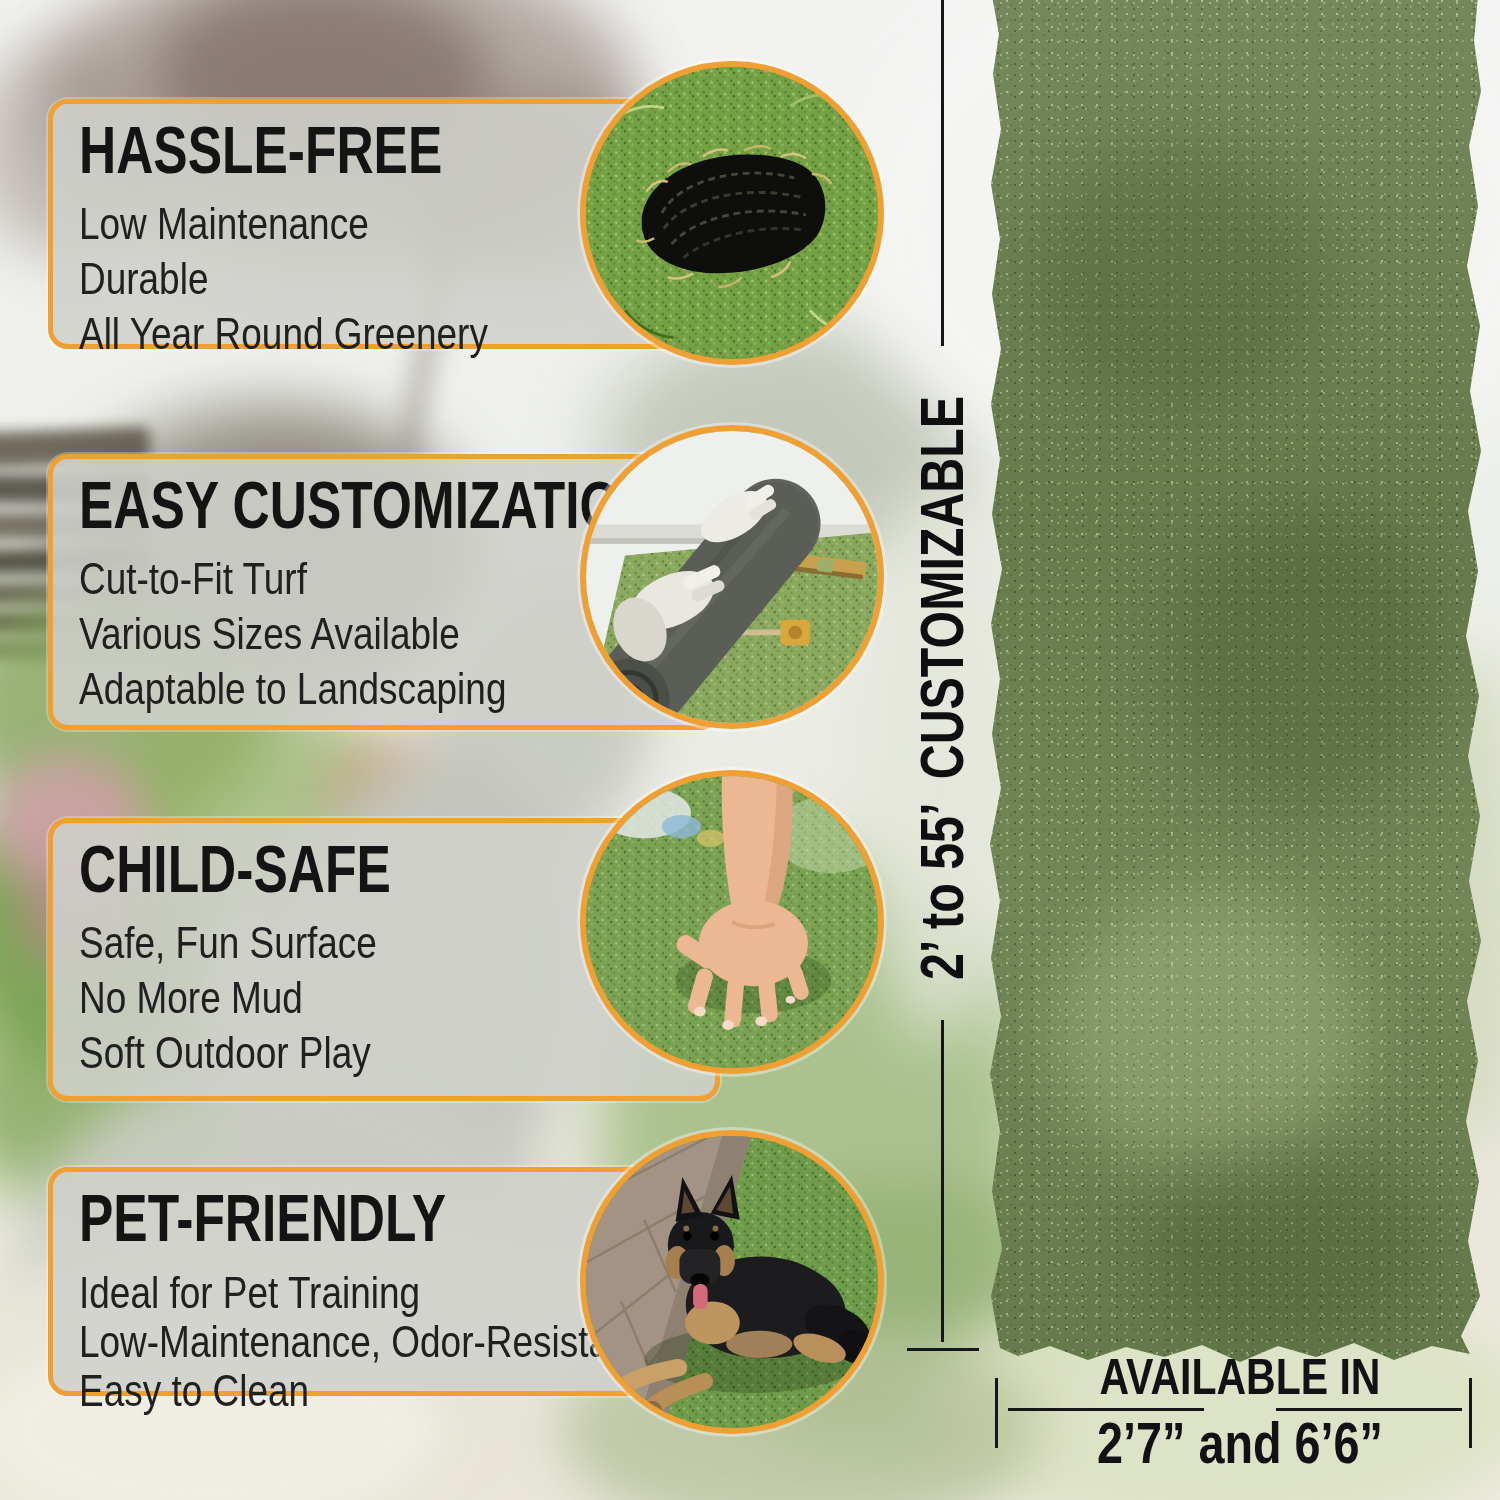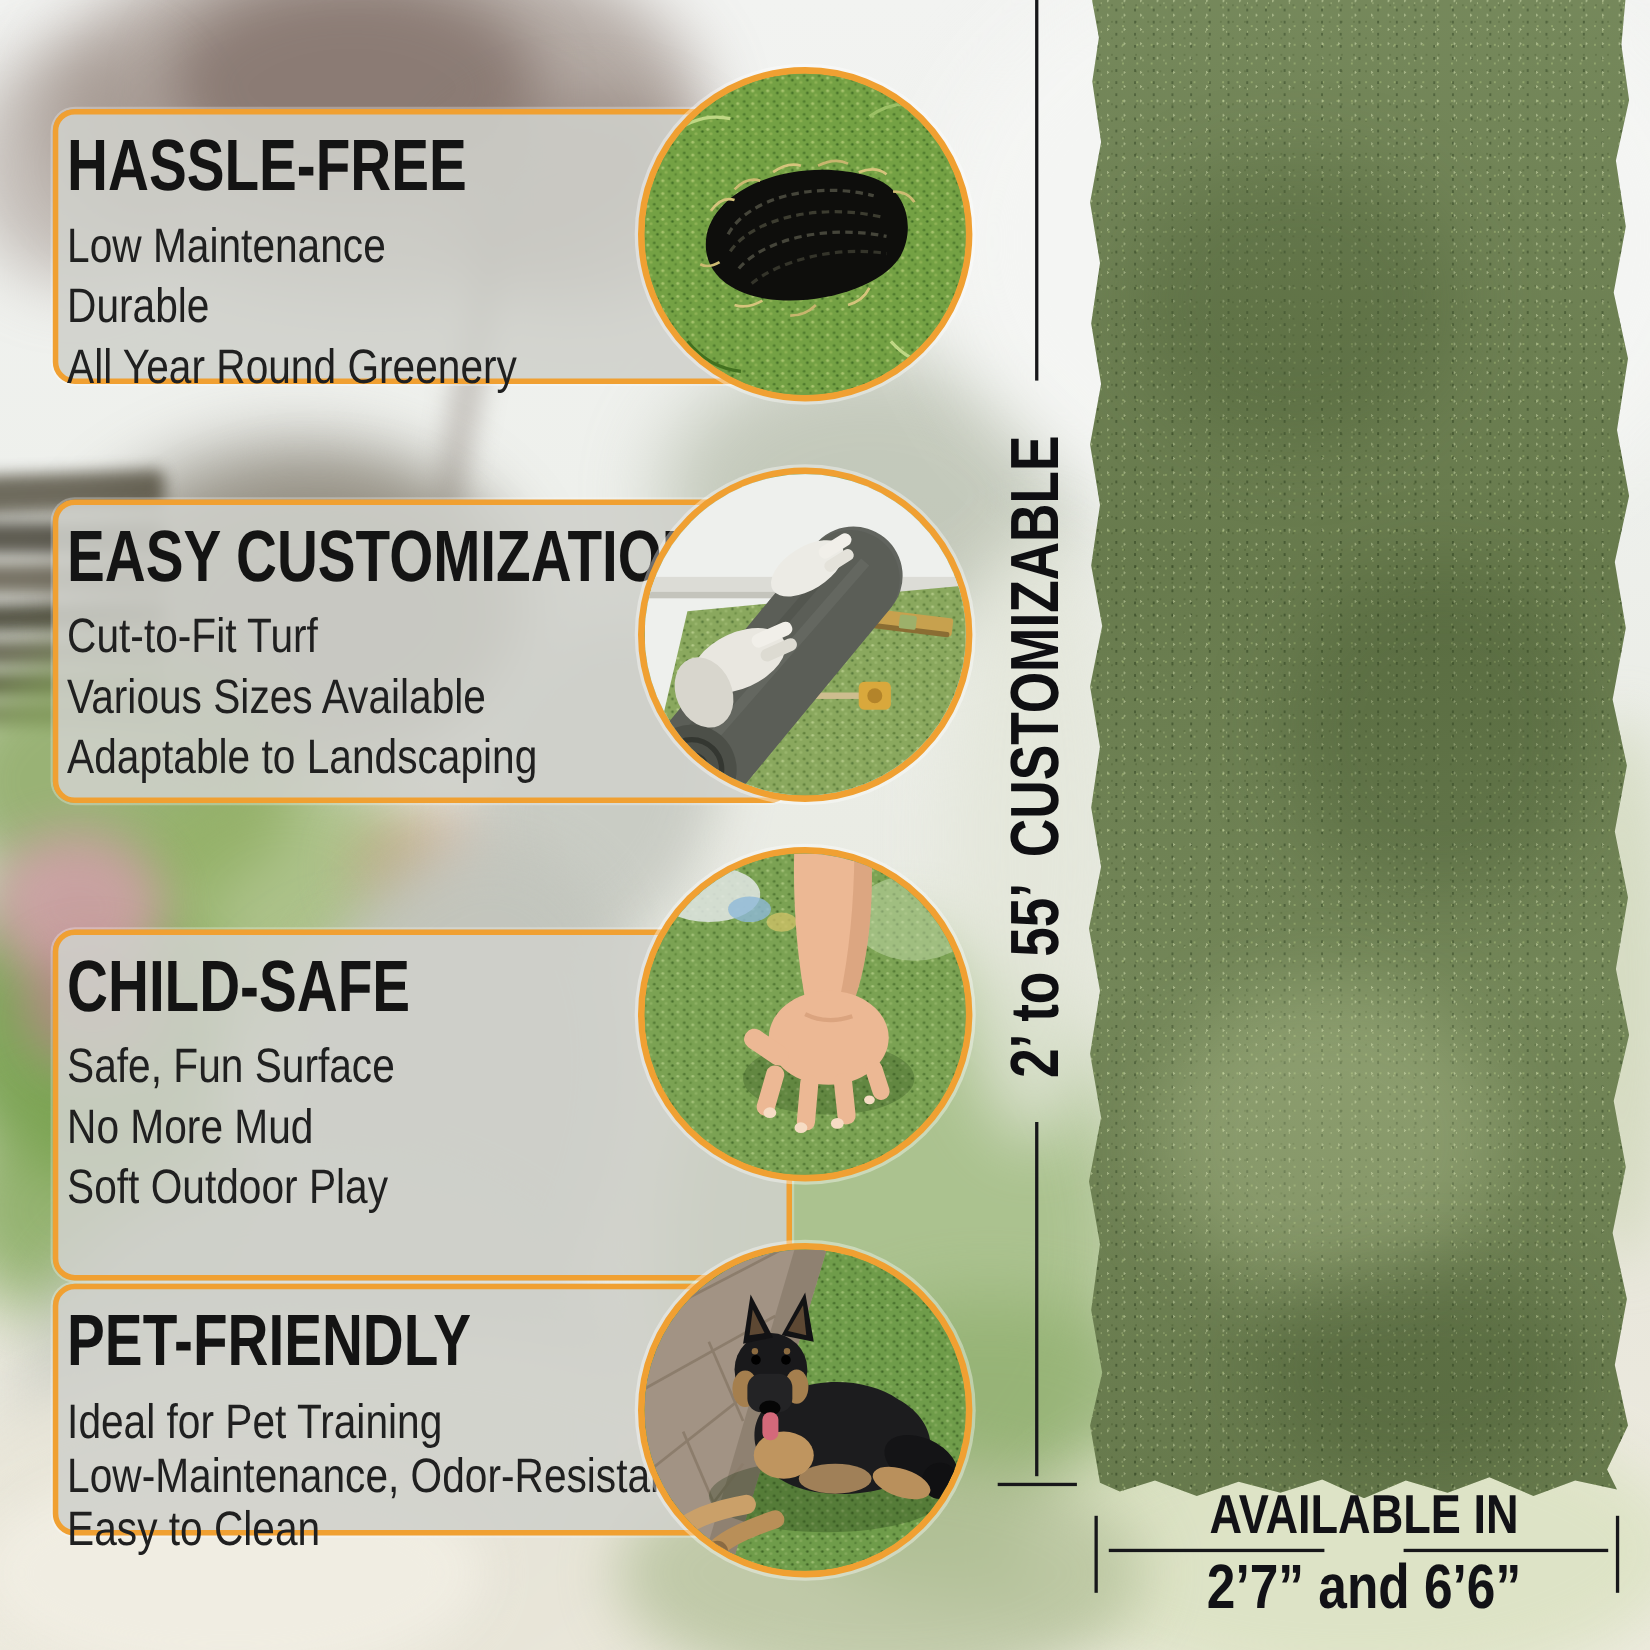--- a/index.html
+++ b/index.html
@@ -26,23 +26,23 @@
   }
   .turf-strip::after{content:"";position:absolute;inset:0;
     background:linear-gradient(180deg,rgba(255,255,255,.06),rgba(0,0,0,.05) 38%,rgba(255,255,255,.04) 66%,rgba(0,0,0,.06));}
   .turf-patch{position:absolute;border-radius:50%;filter:blur(34px);}
   
   .feature-box{
     position:absolute;left:48px;width:672px;box-sizing:border-box;z-index:4;
     border:5px solid #F0A032;border-radius:20px;
     background:rgba(207,208,203,.88);
     box-shadow:0 0 0 2px rgba(255,255,255,.28);
-    padding:10px 0 0 8px;
-  }
-  .fb1{top:99px;height:250px}.fb2{top:454px;height:276px}.fb3{top:845px;height:319px}.fb4{top:1167px;height:229px}
+    padding:10px 0 0 26px;
+  }
+  .fb1{top:99px;height:250px}.fb2{top:454px;height:276px}.fb3{top:818px;height:283px}.fb4{top:1167px;height:229px}
   .feature-title{
     font-weight:bold;font-size:66px;line-height:1.06;color:#141414;
     transform:scaleX(.78);transform-origin:left top;white-space:nowrap;margin:2px 0 10px;
   }
   .feature-line{
     font-size:44px;line-height:1.25;color:#202020;
     transform:scaleX(.84);transform-origin:left top;white-space:nowrap;
   }
   .fb4 .feature-line{line-height:1.12;}
   .fb4 .feature-title{margin-bottom:14px;}

